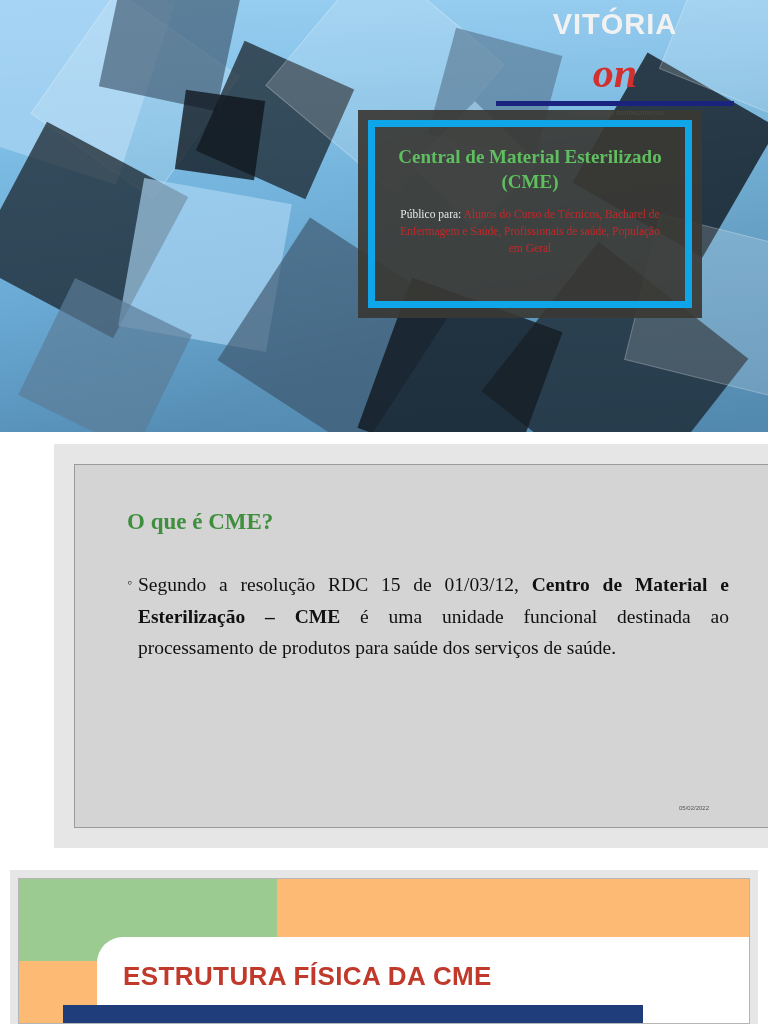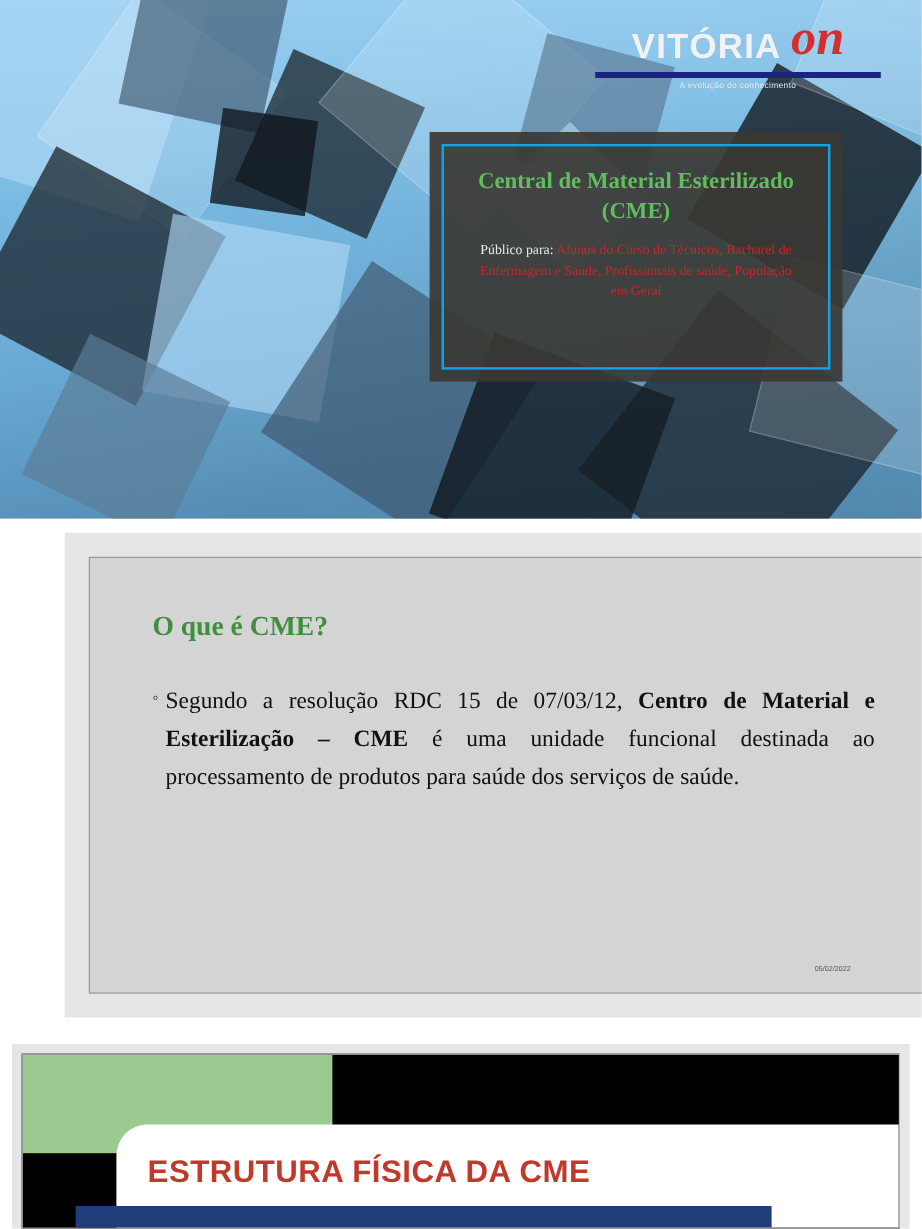--- a/index.html
+++ b/index.html
@@ -35,40 +35,40 @@
   .mid   { background: rgba(58,82,104,0.75); }
   .lite  { background: rgba(175,215,245,0.75); }
   .deep  { background: rgba(14,20,26,0.9); }
   .steel { background: rgba(92,124,150,0.8); }
 
   
   .logo-box {
     position: absolute; right: 28px; top: 8px; width: 250px; text-align: center;
     font-family: "Liberation Sans", sans-serif;
   }
-  .logo-row { display: flex; align-items: flex-end; justify-content: center; gap: 8px; }
+  .logo-row { display: flex; align-items: center; justify-content: center; gap: 8px; flex-direction: column; }
   .logo-vitoria {
     color: #f2f2f2; font-size: 29px; font-weight: 700; letter-spacing: 1px;
   }
   .logo-on {
     color: #d32f2f; font-size: 42px; font-weight: 700; font-style: italic;
     font-family: "Liberation Serif", serif;
   }
   .logo-rule { height: 5px; background: #1a237e; margin: 4px 6px 3px 6px; }
   .logo-tag { color: #e8e8e8; font-size: 7px; letter-spacing: 0.3px; }
 
   
   .title-card {
     position: absolute; left: 358px; top: 110px; width: 344px; height: 208px;
     background: rgba(58,56,52,0.92);
     padding: 10px;
   }
   .title-inner {
     width: 100%; height: 100%;
-    border: 2px solid #0ea5e9;
+    border: 7px solid #0ea5e9;
     padding: 18px 22px 10px 22px;
     text-align: center;
   }
   .title-main {
     color: #5fbf5f; font-size: 19px; font-weight: 700; line-height: 1.3;
     font-family: "Liberation Serif", serif;
   }
   .subtitle {
     margin-top: 12px; font-size: 11.5px; line-height: 1.45;
     font-family: "Liberation Serif", serif;
@@ -109,21 +109,21 @@
     font-size: 6px; color: #555; font-family: "Liberation Sans", sans-serif;
   }
 
   
   .slide3-wrap {
     position: absolute; left: 10px; top: 870px; width: 748px; height: 154px;
     background: #e6e6e6; padding: 8px 8px 0 8px;
   }
   .slide3 {
     width: 100%; height: 100%;
-    background: #000000;
+    background: #fdba74;
     border: 1px solid #b5b5b5;
     position: relative;
     overflow: hidden;
   }
   .green-block {
     position: absolute; left: 0; top: 0; width: 258px; height: 82px;
     background: #9ccb92;
   }
   .white-panel {
     position: absolute; left: 78px; top: 58px; right: 0; bottom: -40px;
@@ -185,21 +185,21 @@
         </div>
       </div>
     </div>
   </section>
 
   <section class="slide2-wrap">
     <div class="slide2">
       <h2 class="s2-title">O que é CME?</h2>
       <div class="bullet-row">
         <span class="bullet-mark">◦</span>
-        <p class="bullet-text"><span>Segundo a resolução RDC 15 de 07/03/12, </span><b>Centro de Material e Esterilização – CME</b><span> é uma unidade funcional destinada ao processamento de produtos para saúde dos serviços de saúde.</span></p>
+        <p class="bullet-text"><span>Segundo a resolução RDC 15 de 01/03/12, </span><b>Centro de Material e Esterilização – CME</b><span> é uma unidade funcional destinada ao processamento de produtos para saúde dos serviços de saúde.</span></p>
       </div>
       <div class="s2-date">05/02/2022</div>
     </div>
   </section>
 
   <section class="slide3-wrap">
     <div class="slide3">
       <div class="green-block"></div>
       <div class="white-panel"></div>
       <div class="s3-title">ESTRUTURA FÍSICA DA CME</div>

